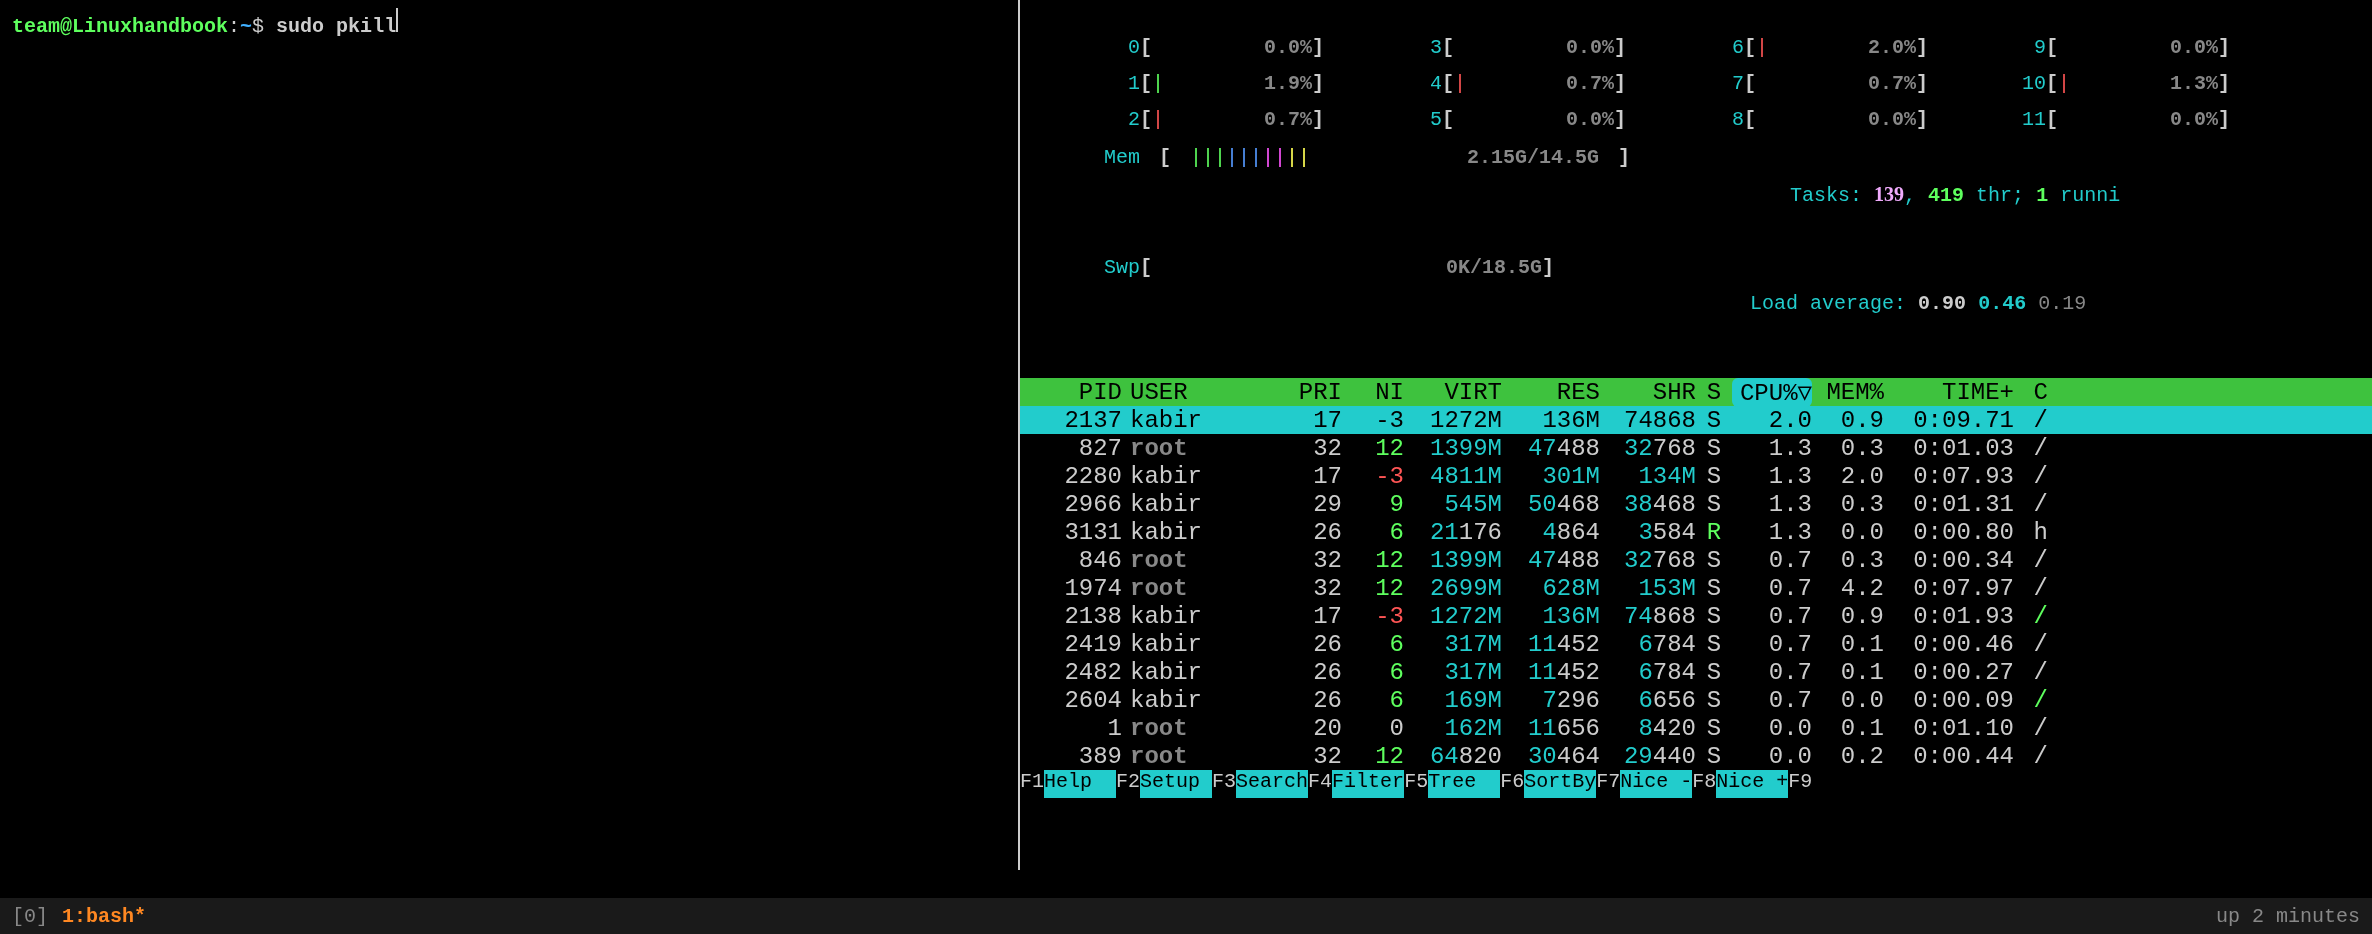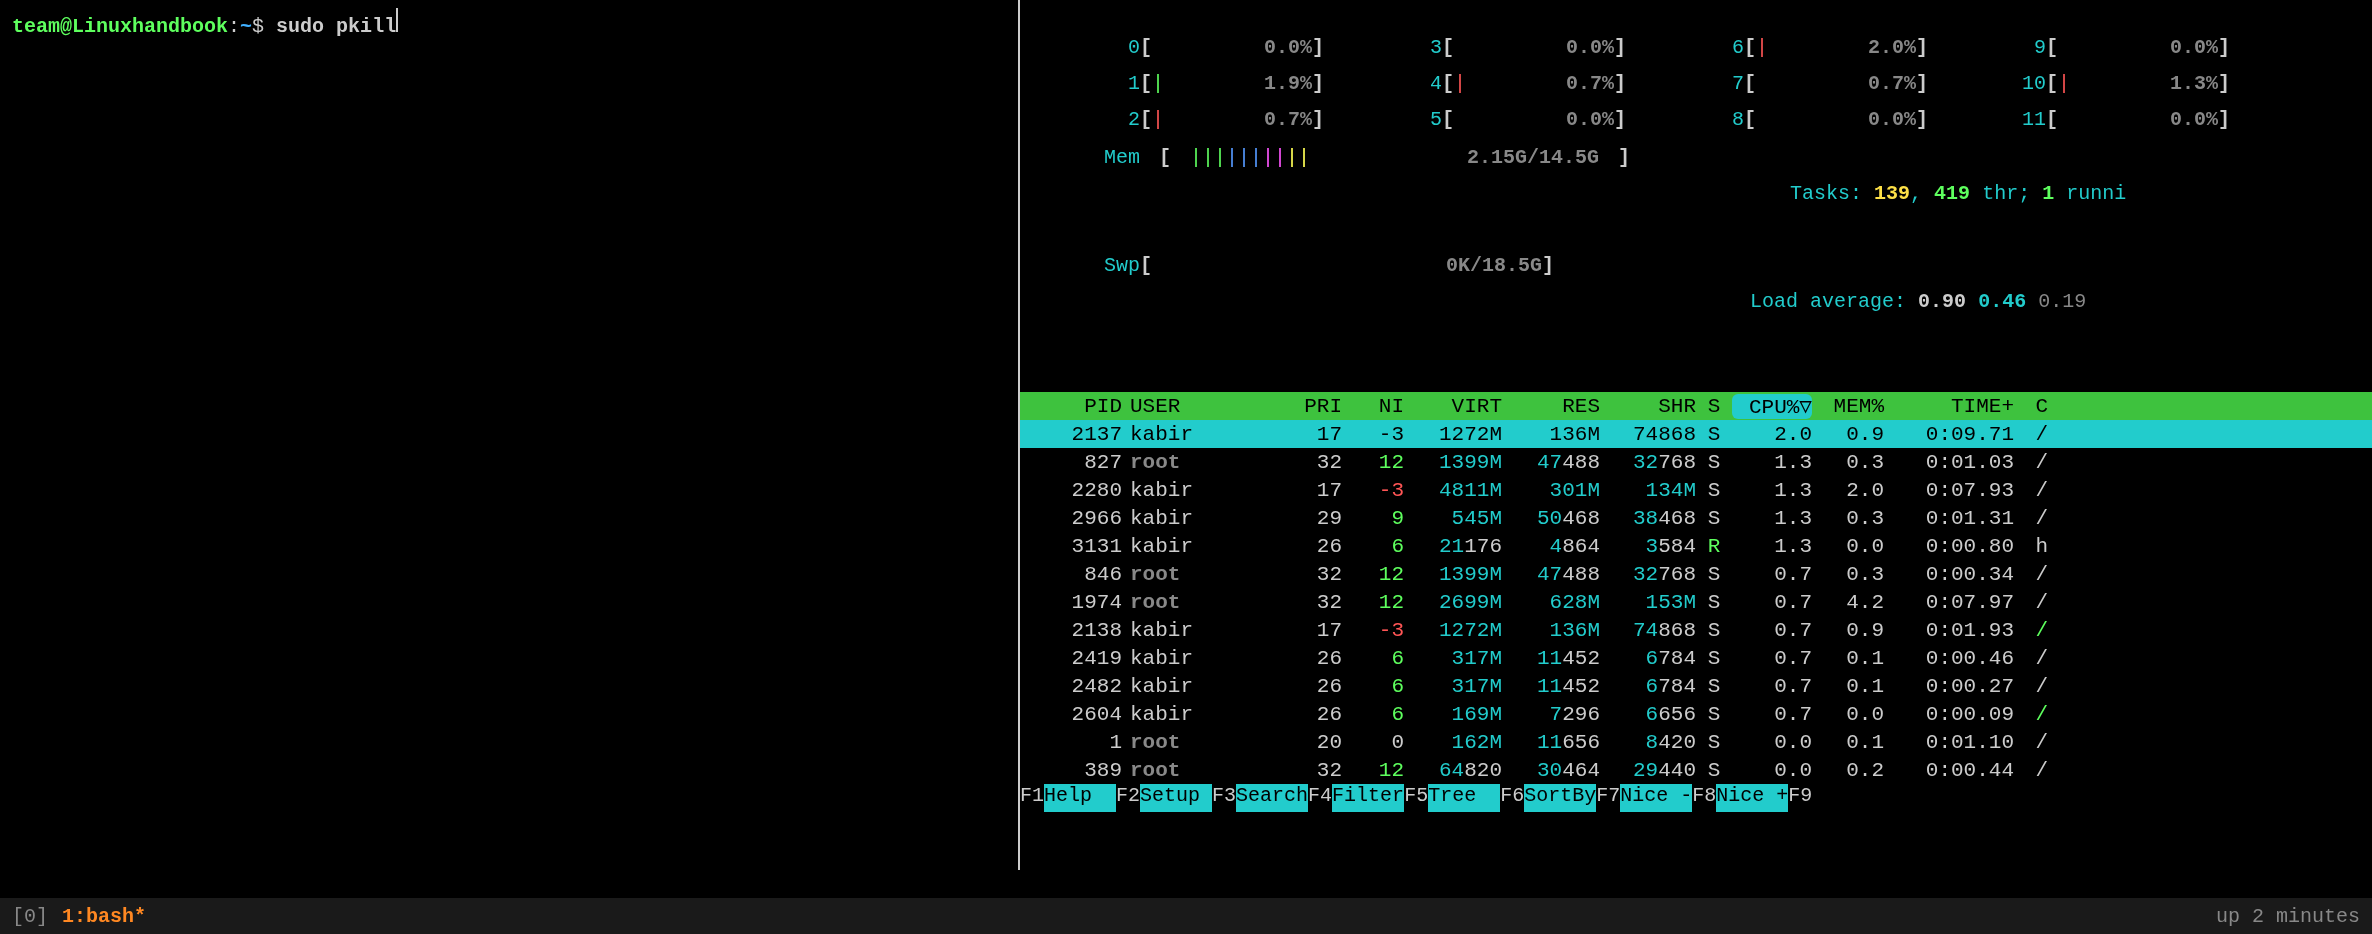--- a/index.html
+++ b/index.html
@@ -72,31 +72,31 @@
     .mem-bar { display: inline-block; width: 170px;}
     .mem-bar span.g{color:#5eff5e;}
     .mem-bar span.b{color:#5599ff;}
     .mem-bar span.m{color:#ff55ff;}
     .mem-bar span.y{color:#ffff55;}
     .mem-val { color: #888; font-weight: bold; text-align: right; display: inline-block; width: 220px;}
     .info-col {
       margin-left: 40px;
     }
     .tasks-line { color: #22cccc;}
-    .tasks-line .w{color:#fde047; font-weight: bold;}
+    .tasks-line .w{color:#f0abfc; font-weight: bold; font-family: Liberation Serif, serif;}
     .tasks-line .g{color:#5eff5e; font-weight: bold;}
     .load-line { color: #888;}
     .load-line .label{color:#22cccc;margin-left:36px;}
     .load-line .b{font-weight:bold; color:#ccc;}
     .load-line .c{font-weight:bold; color:#22cccc;}
     .uptime-line .label{color:#22cccc;}
     .uptime-line .v{color:#ccc; font-weight: bold;}
     .proc-table {
-      margin-top: 32px;
-      font-size: 21px;
+      margin-top: 16px;
+      font-size: 24px;
     }
     .header-row {
       background: #3ec23e;
       color: #000;
       display: flex;
       white-space: pre;
       height: 28px;
       align-items: center;
     }
     .selected-row {

